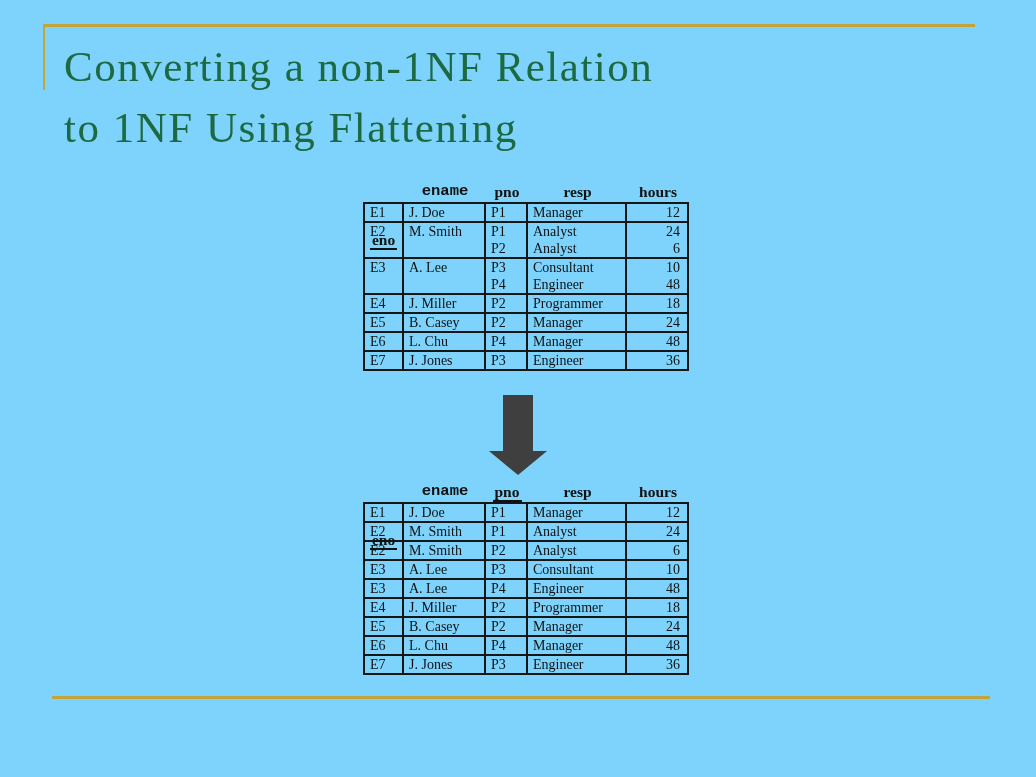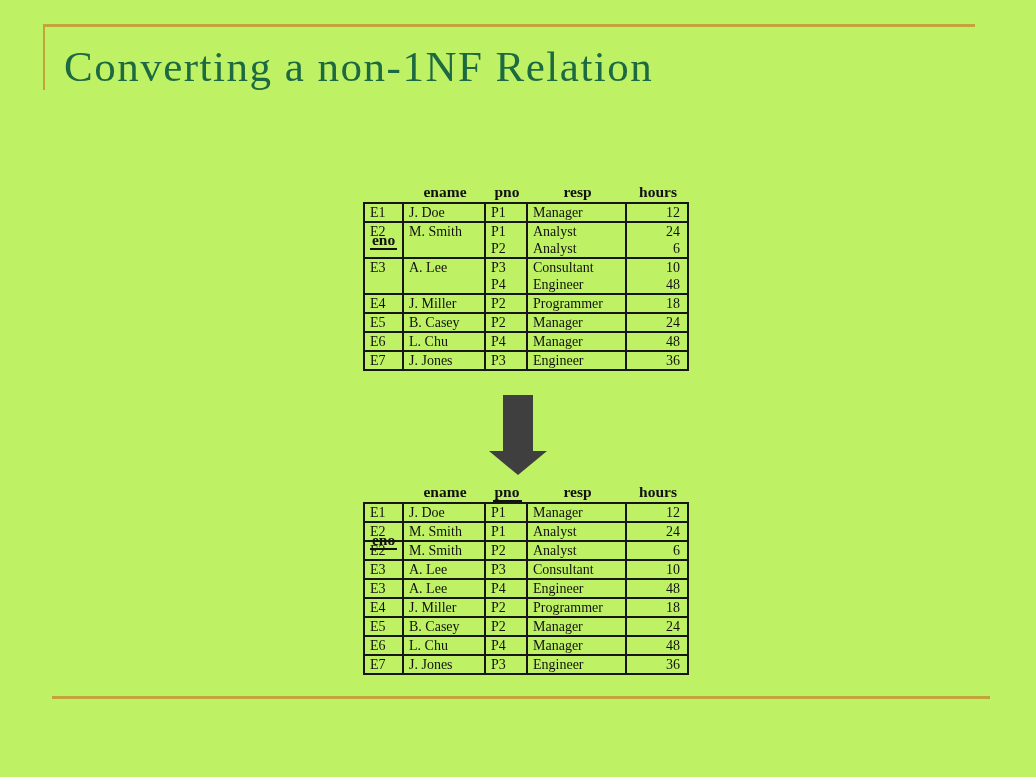--- a/index.html
+++ b/index.html
@@ -7,21 +7,21 @@
     --gold: #c3a43a;
     --arrow: #3f3f3f;
     --tborder: #161616;
     --ink: #111111;
   }
   html, body { margin: 0; padding: 0; background: #ffffff; }
   .slide {
     position: relative;
     width: 1036px;
     height: 777px;
-    background: #bef264;
+    background: #7dd3fc;
     font-family: "Liberation Serif", "DejaVu Serif", serif;
     overflow: hidden;
   }
 
   
   .top-rule {
     position: absolute; left: 43px; top: 24px;
     width: 932px; height: 3px; background: var(--gold);
   }
   .left-tick {
@@ -51,21 +51,21 @@
   .hdr-row {
     display: flex;
     height: 19px;
     font-weight: bold;
     font-size: 15.5px;
     color: var(--ink);
     line-height: 17px;
   }
   .hcell { text-align: center; flex: none; }
   .hcell.h0 { width: 41px; margin-top: 48px; }
-  .hcell.h1 { width: 82px; }
+  .hcell.h1 { width: 82px; font-family: Liberation Mono, monospace; }
   .hcell.h2 { width: 42px; }
   .hcell.h3 { width: 99px; }
   .hcell.h4 { width: 62px; }
   .key-underline {
     display: inline-block;
     border-bottom: 2px solid var(--ink);
     padding: 0 2px;
   }
 
   table.tbl {
@@ -108,21 +108,21 @@
   }
 </style>
 </head>
 <body>
 
 <div class="slide">
 
   <div class="top-rule"></div>
   <div class="left-tick"></div>
 
-  <h1 class="title"><span>Converting a non-1NF Relation</span><br></h1>
+  <h1 class="title"><span>Converting a non-1NF Relation</span><br><span>to 1NF Using Flattening</span></h1>
 
   <div class="table-block t1">
     <div class="hdr-row" id="t1-headers">
         <span class="hcell h0"><span class="key-underline">eno</span></span>
         <span class="hcell h1"><span>ename</span></span>
         <span class="hcell h2"><span>pno</span></span>
         <span class="hcell h3"><span>resp</span></span>
         <span class="hcell h4"><span>hours</span></span>
       </div>
     <table class="tbl" id="t1">

